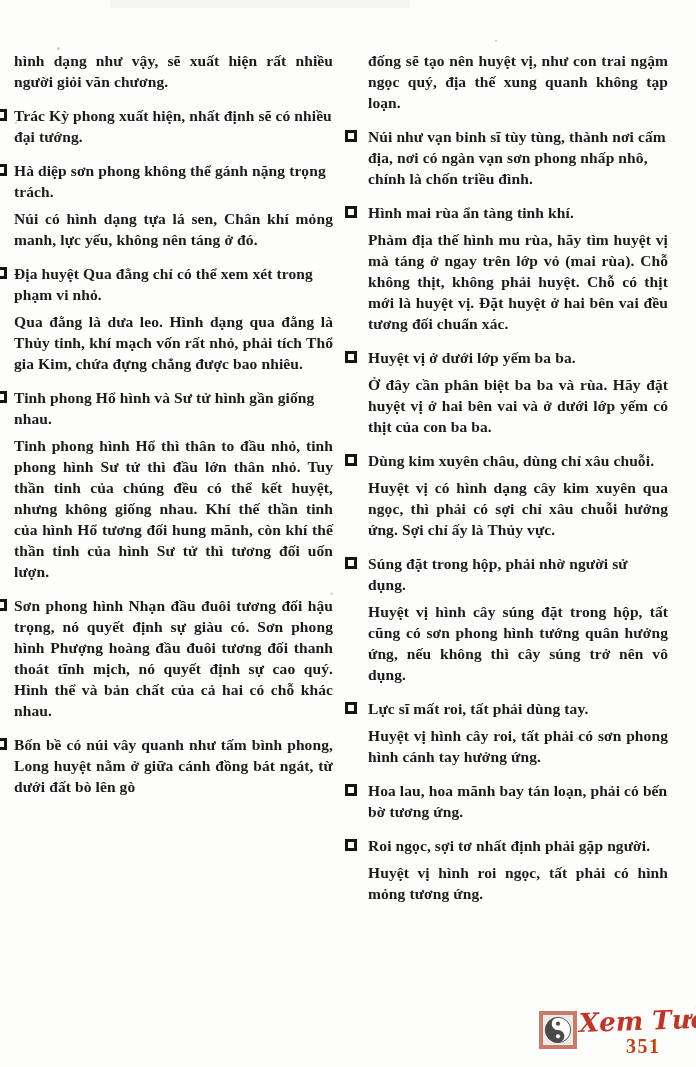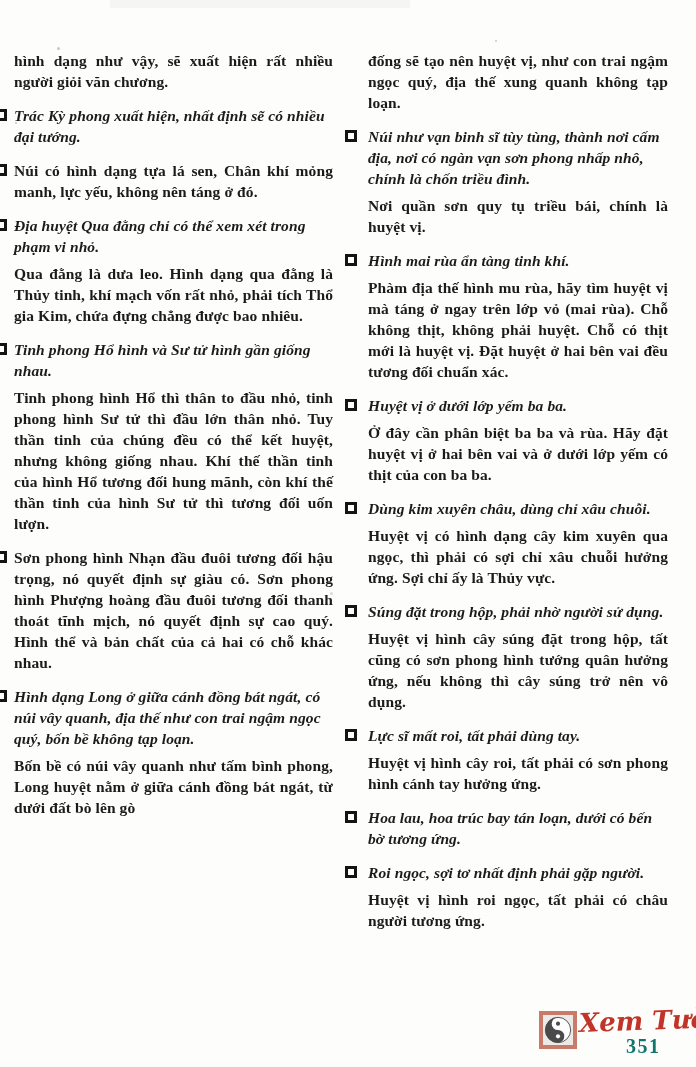--- a/index.html
+++ b/index.html
@@ -20,21 +20,21 @@
   .speck.s3 { left:495px; top:40px;  width:2px; height:2px; }
   .speck.s4 { left:330px; top:592px; width:3px; height:3px; opacity:.35; }
   .speck.s5 { left:576px; top:737px; width:3px; height:3px; opacity:.45; }
 
   .col { position:absolute; top:50px; }
   .col-left  { left:14px;  width:319px; }
   .col-right { left:368px; width:300px; }
 
   .section { position:relative; margin-bottom:13px; }
   .heading {
-    font-style:italic; font-weight:600;
+    font-weight:600;
     font-size:15.5px; line-height:21px;
     margin-bottom:6px; letter-spacing:.1px;
   }
   .body-par {
     font-weight:600; font-size:15.5px; line-height:21px;
     text-align:justify; letter-spacing:.1px;
   }
   .section:last-child { margin-bottom:0; }
 
   .bullet {
@@ -77,51 +77,50 @@
   <div class="col col-left" id="col-left">
       <div class="section">
         <div class="body-par">hình dạng như vậy, sẽ xuất hiện rất nhiều người giỏi văn chương.</div>
       </div>
       <div class="section">
         <span class="bullet"></span>
         <div class="heading">Trác Kỳ phong xuất hiện, nhất định sẽ có nhiều đại tướng.</div>
       </div>
       <div class="section">
         <span class="bullet"></span>
+        <div class="heading">Hà diệp sơn phong không thể gánh nặng trọng trách.</div>
         <div class="body-par">Núi có hình dạng tựa lá sen, Chân khí mỏng manh, lực yếu, không nên táng ở đó.</div>
       </div>
       <div class="section">
         <span class="bullet"></span>
         <div class="heading">Địa huyệt Qua đằng chỉ có thể xem xét trong phạm vi nhỏ.</div>
         <div class="body-par">Qua đằng là dưa leo. Hình dạng qua đằng là Thủy tinh, khí mạch vốn rất nhỏ, phải tích Thổ gia Kim, chứa đựng chẳng được bao nhiêu.</div>
       </div>
       <div class="section">
         <span class="bullet"></span>
         <div class="heading">Tinh phong Hổ hình và Sư tử hình gần giống nhau.</div>
         <div class="body-par">Tinh phong hình Hổ thì thân to đầu nhỏ, tinh phong hình Sư tử thì đầu lớn thân nhỏ. Tuy thần tinh của chúng đều có thể kết huyệt, nhưng không giống nhau. Khí thế thần tinh của hình Hổ tương đối hung mãnh, còn khí thế thần tinh của hình Sư tử thì tương đối uốn lượn.</div>
       </div>
       <div class="section">
         <span class="bullet"></span>
         <div class="body-par">Sơn phong hình Nhạn đầu đuôi tương đối hậu trọng, nó quyết định sự giàu có. Sơn phong hình Phượng hoàng đầu đuôi tương đối thanh thoát tĩnh mịch, nó quyết định sự cao quý. Hình thể và bản chất của cả hai có chỗ khác nhau.</div>
       </div>
       <div class="section">
         <span class="bullet"></span>
-        <div class="heading">Hình dạng Long ở giữa cánh đồng bát ngát, có núi vây quanh, địa thế như con trai ngậm ngọc quý, bốn bề không tạp loạn.</div>
         <div class="body-par">Bốn bề có núi vây quanh như tấm bình phong, Long huyệt nằm ở giữa cánh đồng bát ngát, từ dưới đất bò lên gò</div>
       </div>
     </div>
 
   <div class="col col-right" id="col-right">
       <div class="section">
         <div class="body-par">đống sẽ tạo nên huyệt vị, như con trai ngậm ngọc quý, địa thế xung quanh không tạp loạn.</div>
       </div>
       <div class="section">
         <span class="bullet"></span>
         <div class="heading">Núi như vạn binh sĩ tùy tùng, thành nơi cấm địa, nơi có ngàn vạn sơn phong nhấp nhô, chính là chốn triều đình.</div>
-        <div class="body-par">Nơi quần sơn quy tụ triều bái, chính là huyệt vị.</div>
       </div>
       <div class="section">
         <span class="bullet"></span>
         <div class="heading">Hình mai rùa ẩn tàng tinh khí.</div>
         <div class="body-par">Phàm địa thế hình mu rùa, hãy tìm huyệt vị mà táng ở ngay trên lớp vỏ (mai rùa). Chỗ không thịt, không phải huyệt. Chỗ có thịt mới là huyệt vị. Đặt huyệt ở hai bên vai đều tương đối chuẩn xác.</div>
       </div>
       <div class="section">
         <span class="bullet"></span>
         <div class="heading">Huyệt vị ở dưới lớp yếm ba ba.</div>
         <div class="body-par">Ở đây cần phân biệt ba ba và rùa. Hãy đặt huyệt vị ở hai bên vai và ở dưới lớp yếm có thịt của con ba ba.</div>
@@ -136,35 +135,35 @@
         <div class="heading">Súng đặt trong hộp, phải nhờ người sử dụng.</div>
         <div class="body-par">Huyệt vị hình cây súng đặt trong hộp, tất cũng có sơn phong hình tướng quân hưởng ứng, nếu không thì cây súng trở nên vô dụng.</div>
       </div>
       <div class="section">
         <span class="bullet"></span>
         <div class="heading">Lực sĩ mất roi, tất phải dùng tay.</div>
         <div class="body-par">Huyệt vị hình cây roi, tất phải có sơn phong hình cánh tay hưởng ứng.</div>
       </div>
       <div class="section">
         <span class="bullet"></span>
-        <div class="heading">Hoa lau, hoa trúc bay tán loạn, dưới có bến bờ tương ứng.</div>
+        <div class="heading">Hoa lau, hoa mãnh bay tán loạn, phải có bến bờ tương ứng.</div>
       </div>
       <div class="section">
         <span class="bullet"></span>
         <div class="heading">Roi ngọc, sợi tơ nhất định phải gặp người.</div>
-        <div class="body-par">Huyệt vị hình roi ngọc, tất phải có châu người tương ứng.</div>
+        <div class="body-par">Huyệt vị hình roi ngọc, tất phải có hình mỏng tương ứng.</div>
       </div>
     </div>
 
   <div class="wm-logo">
     <svg width="30" height="30" viewBox="0 0 32 32">
       <circle cx="16" cy="16" r="13.5" fill="#ffffff" stroke="#4a4a4a" stroke-width="1"></circle>
       <path d="M16,2.5 a13.5,13.5 0 0,0 0,27 a6.75,6.75 0 0,0 0,-13.5 a6.75,6.75 0 0,1 0,-13.5" fill="#4a4a4a"></path>
       <circle cx="16" cy="9.25" r="2.2" fill="#4a4a4a"></circle>
       <circle cx="16" cy="22.75" r="2.2" fill="#ffffff"></circle>
     </svg>
   </div>
 
   <div class="wm-text" style="color: rgb(193, 52, 39);">Xem Tường.net</div>
 
-  <div class="page-number" style="color: #0f766e;">351</div>
+  <div class="page-number" style="color: #c2410c;">351</div>
 
 </div>
 
 </body></html>

